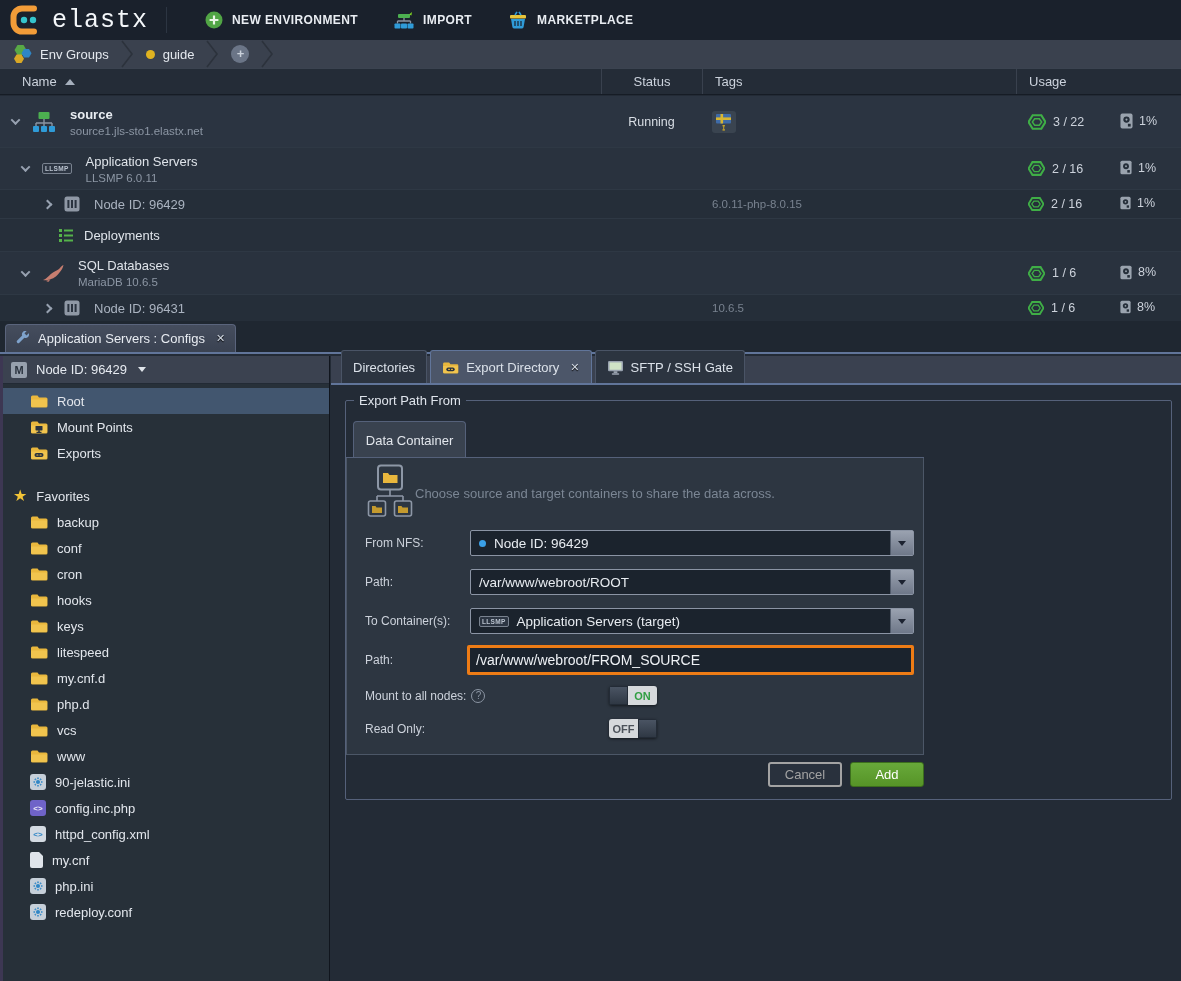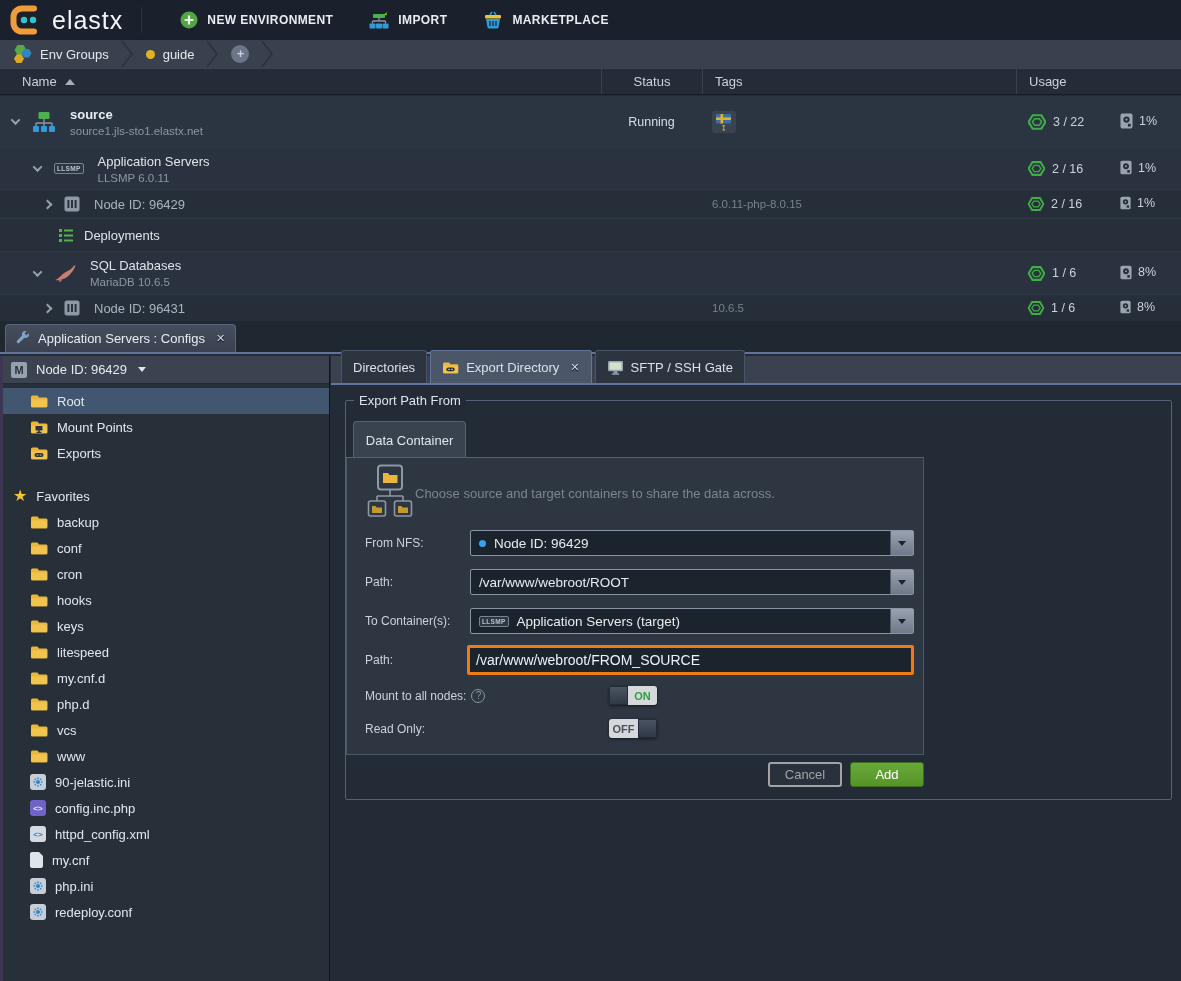--- a/index.html
+++ b/index.html
@@ -2,21 +2,21 @@
 <html><head>
 <meta charset="utf-8">
 <style>
   * { box-sizing: border-box; margin: 0; padding: 0; }
   html,body { background:#10151c; }
   body { font-family:"Liberation Sans","DejaVu Sans",sans-serif; }
   .screen { position:relative; width:1181px; height:981px; overflow:hidden; background:#232b36; color:#e2e6ec; font-size:13px; }
 
   
   .topbar { position:absolute; top:0; left:0; width:100%; height:40px; background:#1a212c; display:flex; align-items:center; }
-  .brand { display:flex; align-items:center; gap:8px; padding:0 18px 0 10px; height:100%; }
+  .brand { display:flex; align-items:center; gap:8px; padding:0 18px 0 10px; height:100%;font-family:Liberation Mono, monospace; }
   .brand-text { font-size:25px; color:#f4f7fa; letter-spacing:1px; }
   .topbar-divider { width:1px; height:26px; background:#2c3542; margin-right:20px; }
   .top-btn { display:flex; align-items:center; gap:9px; height:100%; padding:0 18px; color:#e9edf2; font-size:12px; font-weight:bold; letter-spacing:.4px; cursor:pointer; }
 
   
   .breadcrumb { position:absolute; top:40px; left:0; width:100%; height:28px; background:#3a414e; display:flex; align-items:center; }
   .crumb { display:flex; align-items:center; gap:8px; padding:0 12px; height:100%; cursor:pointer; color:#e4e8ee; font-size:13px; }
   .crumb-sep svg { display:block; }
   .dot-yellow { width:9px; height:9px; border-radius:50%; background:#e0b320; }
   .crumb-plus { width:18px; height:18px; border-radius:50%; background:#6b7587; color:#c9d0da; font-size:13px; line-height:17px; text-align:center; font-weight:bold; }
@@ -49,21 +49,21 @@
   .cvbox { width:14px; display:flex; justify-content:center; }
   .cv { width:7px; height:7px; border-right:2px solid #97a1b0; border-bottom:2px solid #97a1b0; }
   .cv.down { transform:rotate(45deg) translate(-1px,-1px); }
   .cv.right { transform:rotate(-45deg); }
   .name2 .t1 { font-weight:bold; color:#e9edf2; font-size:13px; }
   .name2 .t2 { color:#8c96a4; font-size:11.5px; margin-top:3px; }
   .nodetext { color:#aab3c0; font-size:13px; }
   .ver { color:#78828f; font-size:11.5px; }
   .llsmp-badge { font-size:6.5px; letter-spacing:.3px; color:#b9c2ce; border:1px solid #79828f; border-radius:2px; padding:1px 2px; background:#2c3542; font-weight:bold; white-space:nowrap; }
   .pad-env { padding-left:8px; gap:4px; }
-  .pad-grp { padding-left:30px; gap:4px; }
+  .pad-grp { padding-left:18px; gap:4px; }
   .pad-node { padding-left:40px; gap:4px; }
   .pad-dep { padding-left:58px; gap:10px; }
   .ml10 { margin-left:10px; } .ml6 { margin-left:6px; }
   .flag-tile { width:24px; height:22px; border-radius:3px; background:#3a4450; display:flex; align-items:center; justify-content:center; }
 
   
   .panel-tabbar { position:absolute; top:321px; left:0; width:100%; height:33px; background:#1f2731; border-bottom:2px solid #61759a; }
   .panel-tab { position:absolute; left:5px; bottom:0; height:28px; display:inline-flex; align-items:center; gap:7px; padding:0 10px; background:linear-gradient(#454d5e,#3a4251); border:1px solid #5a647c; border-bottom:none; border-radius:4px 4px 0 0; color:#e8ecf2; font-size:13px; }
   .x-close { color:#cfd6e0; font-weight:bold; font-size:11px; margin-left:4px; cursor:pointer; text-shadow:0 1px 1px #000; }
 

